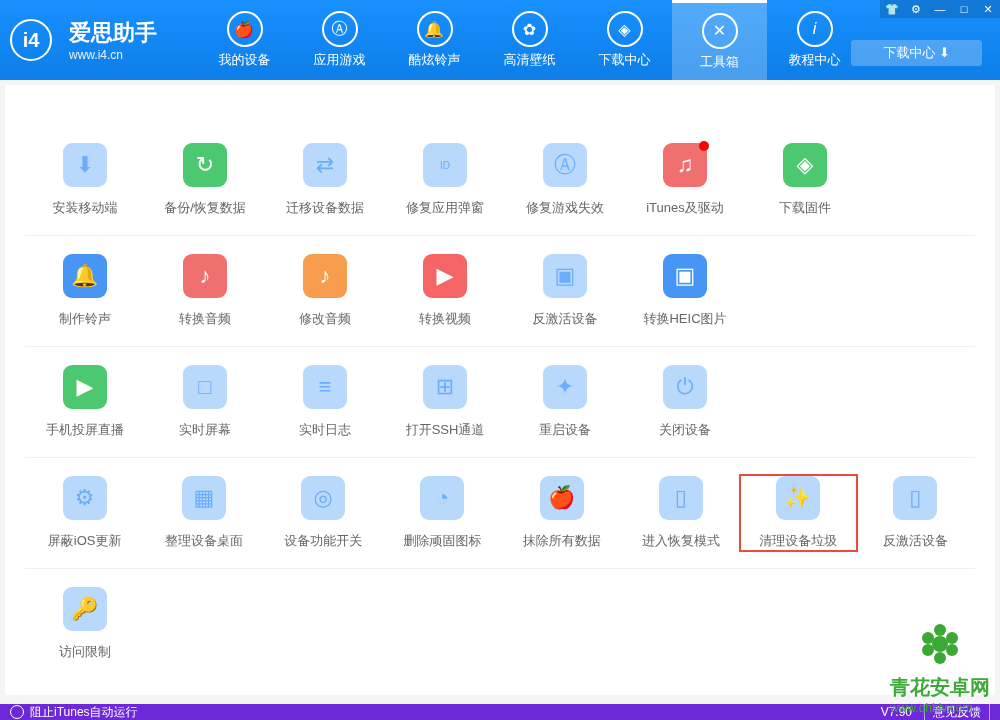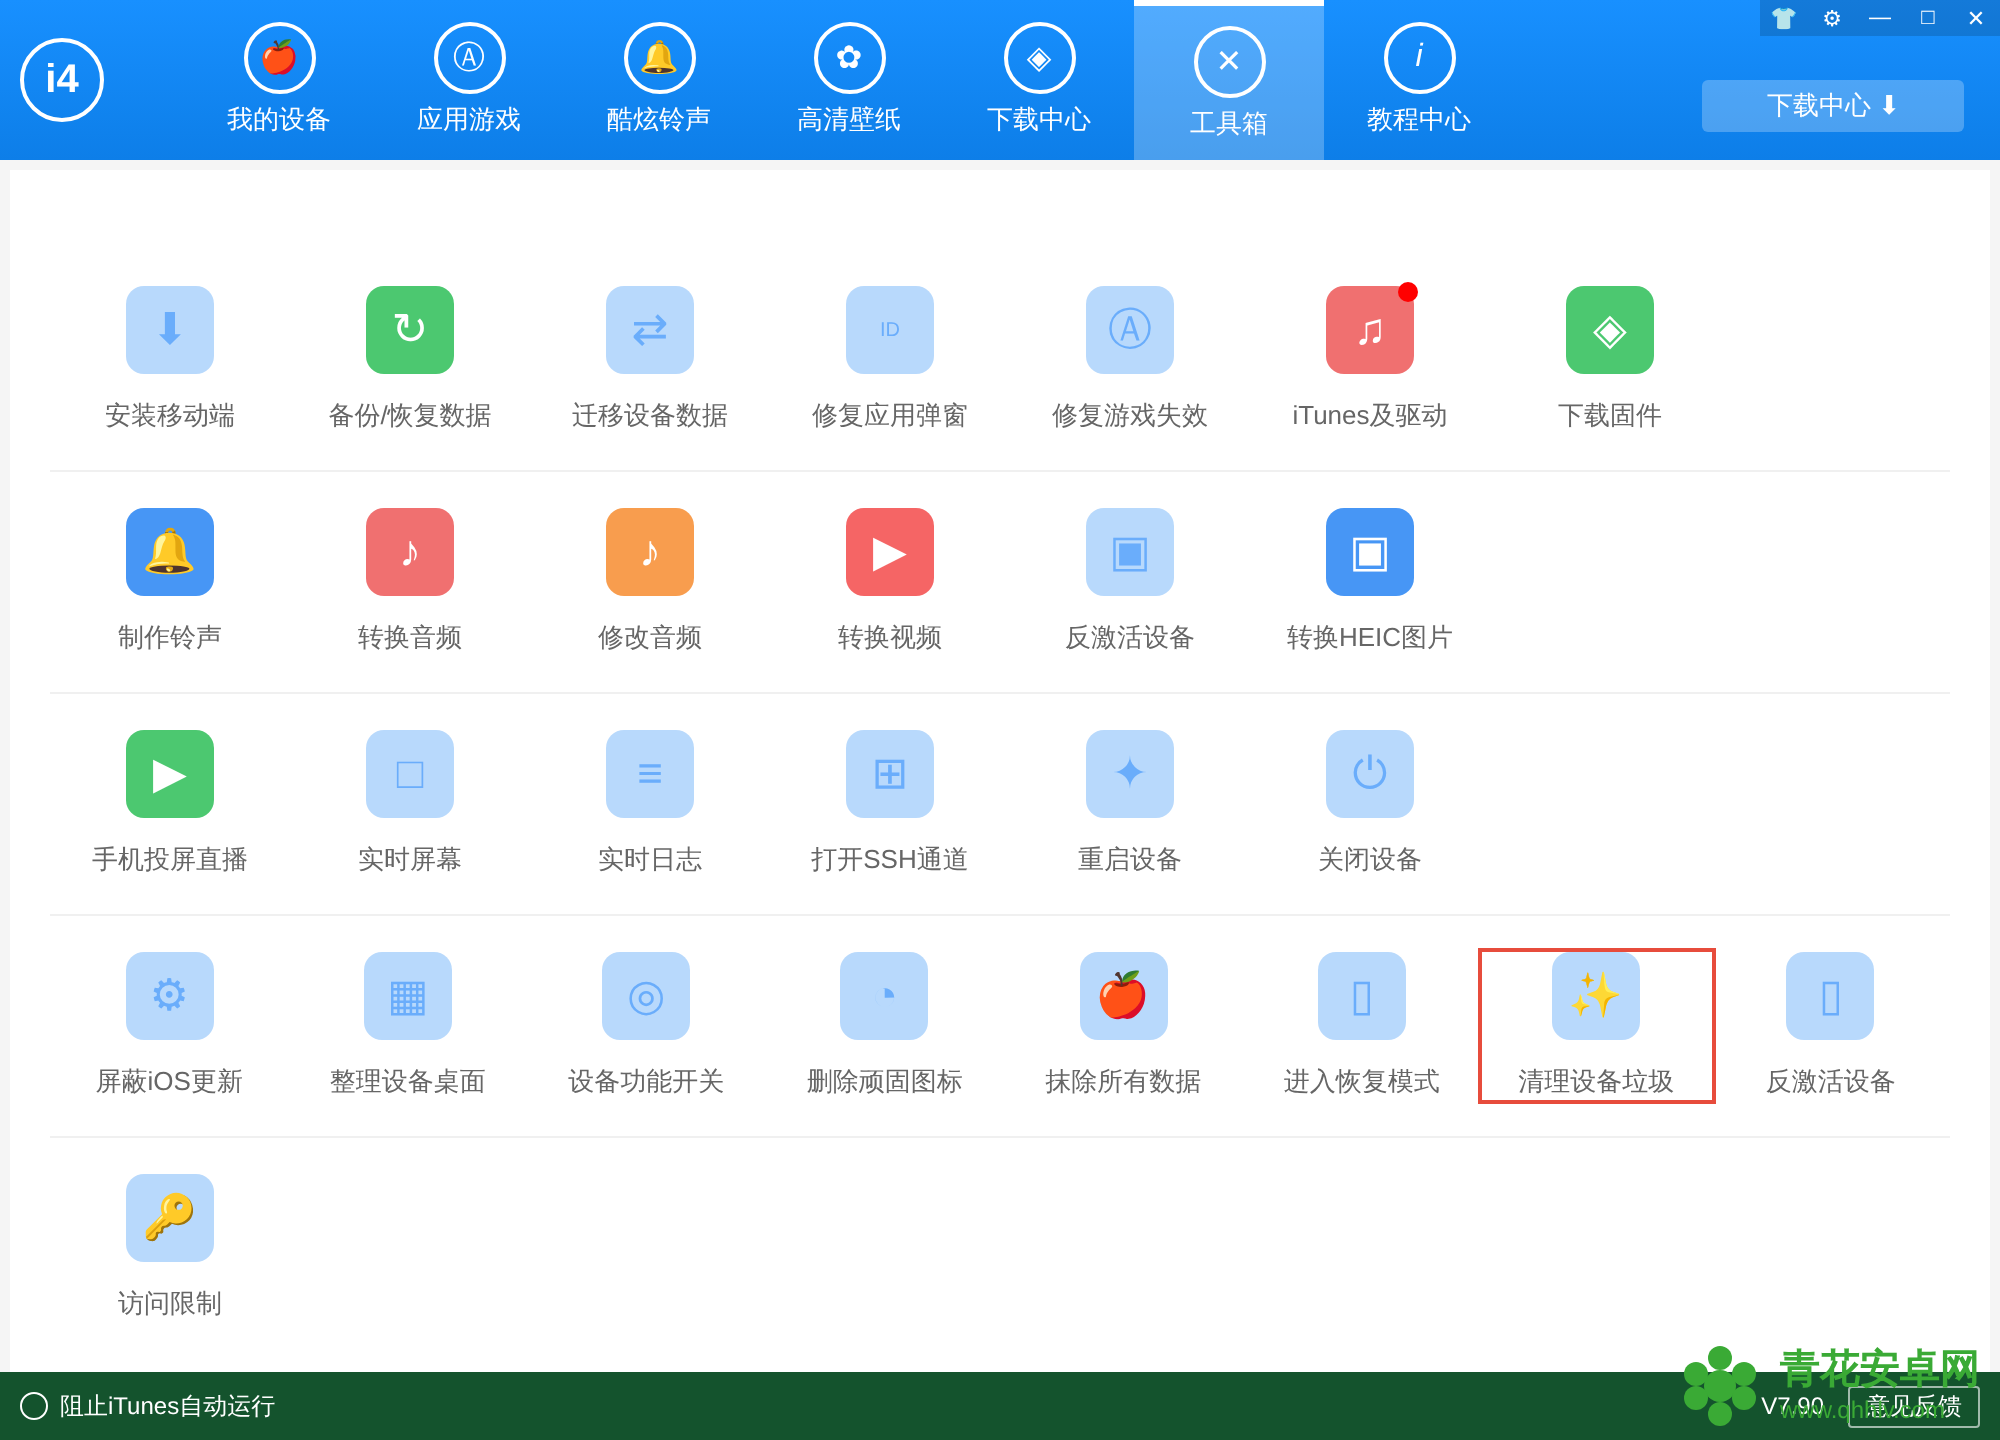--- a/index.html
+++ b/index.html
@@ -36,40 +36,44 @@
     .tool-icon.green { background: #4cc870; }
     .tool-icon.blue { background: #4796f5; }
     .tool-icon.orange { background: #f89d4e; }
     .tool-icon.red { background: #f56565; }
     .tool-icon.pink { background: #f07070; }
     
     .notification-dot { position: absolute; top: -2px; right: -2px; width: 10px; height: 10px; background: #ff0000; border-radius: 50%; }
     
     .tool-label { font-size: 13px; color: #666; text-align: center; }
     
-    .footer { position: absolute; bottom: 0; left: 0; right: 0; height: 34px; background: #14532d; display: flex; align-items: center; padding: 0 10px; color: #fff; font-size: 12px; }
+    .footer { position: absolute; bottom: 0; left: 0; right: 0; height: 16px; background: #6d28d9; display: flex; align-items: center; padding: 0 10px; color: #fff; font-size: 12px; }
     .footer-left { flex: 1; display: flex; align-items: center; gap: 6px; }
     .footer-circle { width: 14px; height: 14px; border: 1.5px solid #fff; border-radius: 50%; }
     .footer-version { margin-right: 12px; margin-left: 32px; }
     .footer-feedback { border: 1px solid rgba(255,255,255,0.6); padding: 1px 8px; border-radius: 2px; cursor: pointer; }
     
-    .watermark { position: absolute; bottom: 5px; right: 10px; display: flex; gap: 8px; z-index: 100; }
+    .watermark { position: absolute; bottom: 5px; right: 10px; display: flex; align-items: center; gap: 8px; z-index: 100; flex-direction: column; }
     .watermark-icon { width: 44px; height: 44px; display: flex; align-items: center; justify-content: center; }
     .watermark-text { display: flex; flex-direction: column; }
     .watermark-title { font-size: 20px; font-weight: bold; color: #3aaa35; }
     .watermark-url { font-size: 12px; color: #3aaa35; }
     
     .small-row .tool-item { width: 120px; }
   </style>
 </head>
 <body>
 
 <div class="header">
   <div class="logo-area">
     <div class="logo-circle">i4</div>
+    <div class="logo-text">
+      <div class="logo-title">爱思助手</div>
+      <div class="logo-url">www.i4.cn</div>
+    </div>
   </div>
 
   <div class="nav-tabs">
     <div class="nav-tab">
       <div class="nav-tab-icon">🍎</div>
       <div class="nav-tab-label">我的设备</div>
     </div>
     <div class="nav-tab">
       <div class="nav-tab-icon">Ⓐ</div>
       <div class="nav-tab-label">应用游戏</div>

